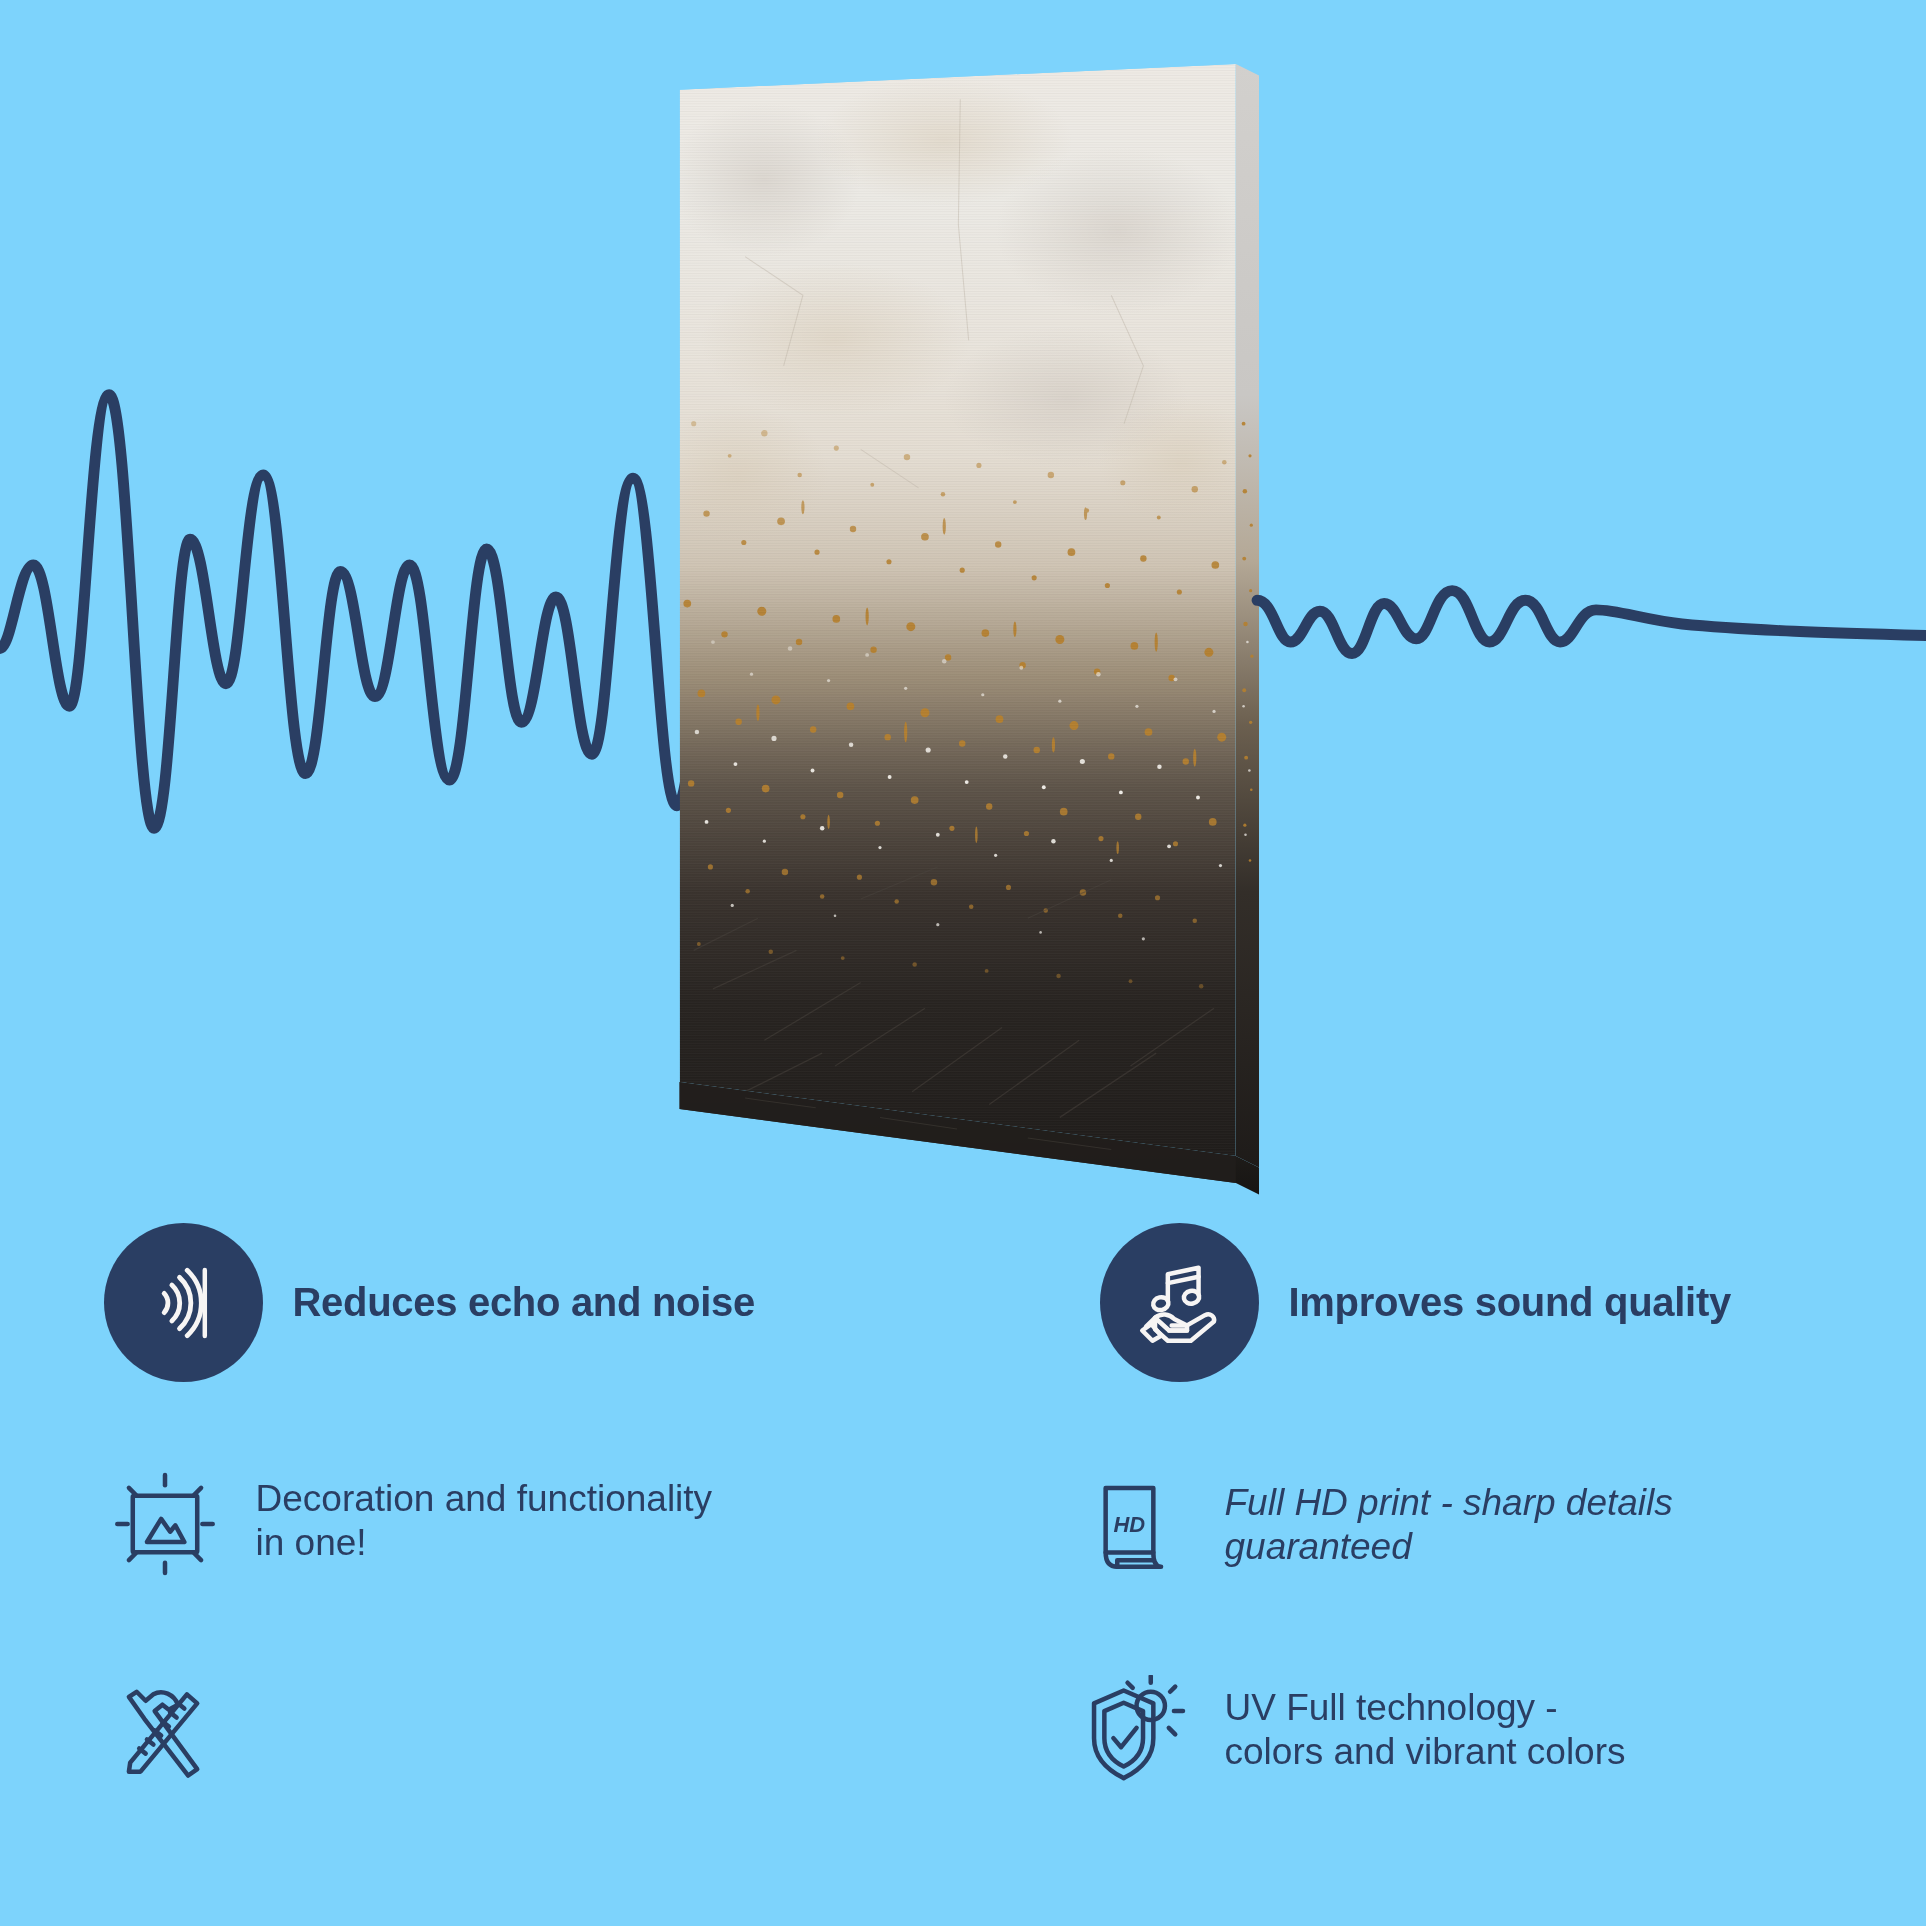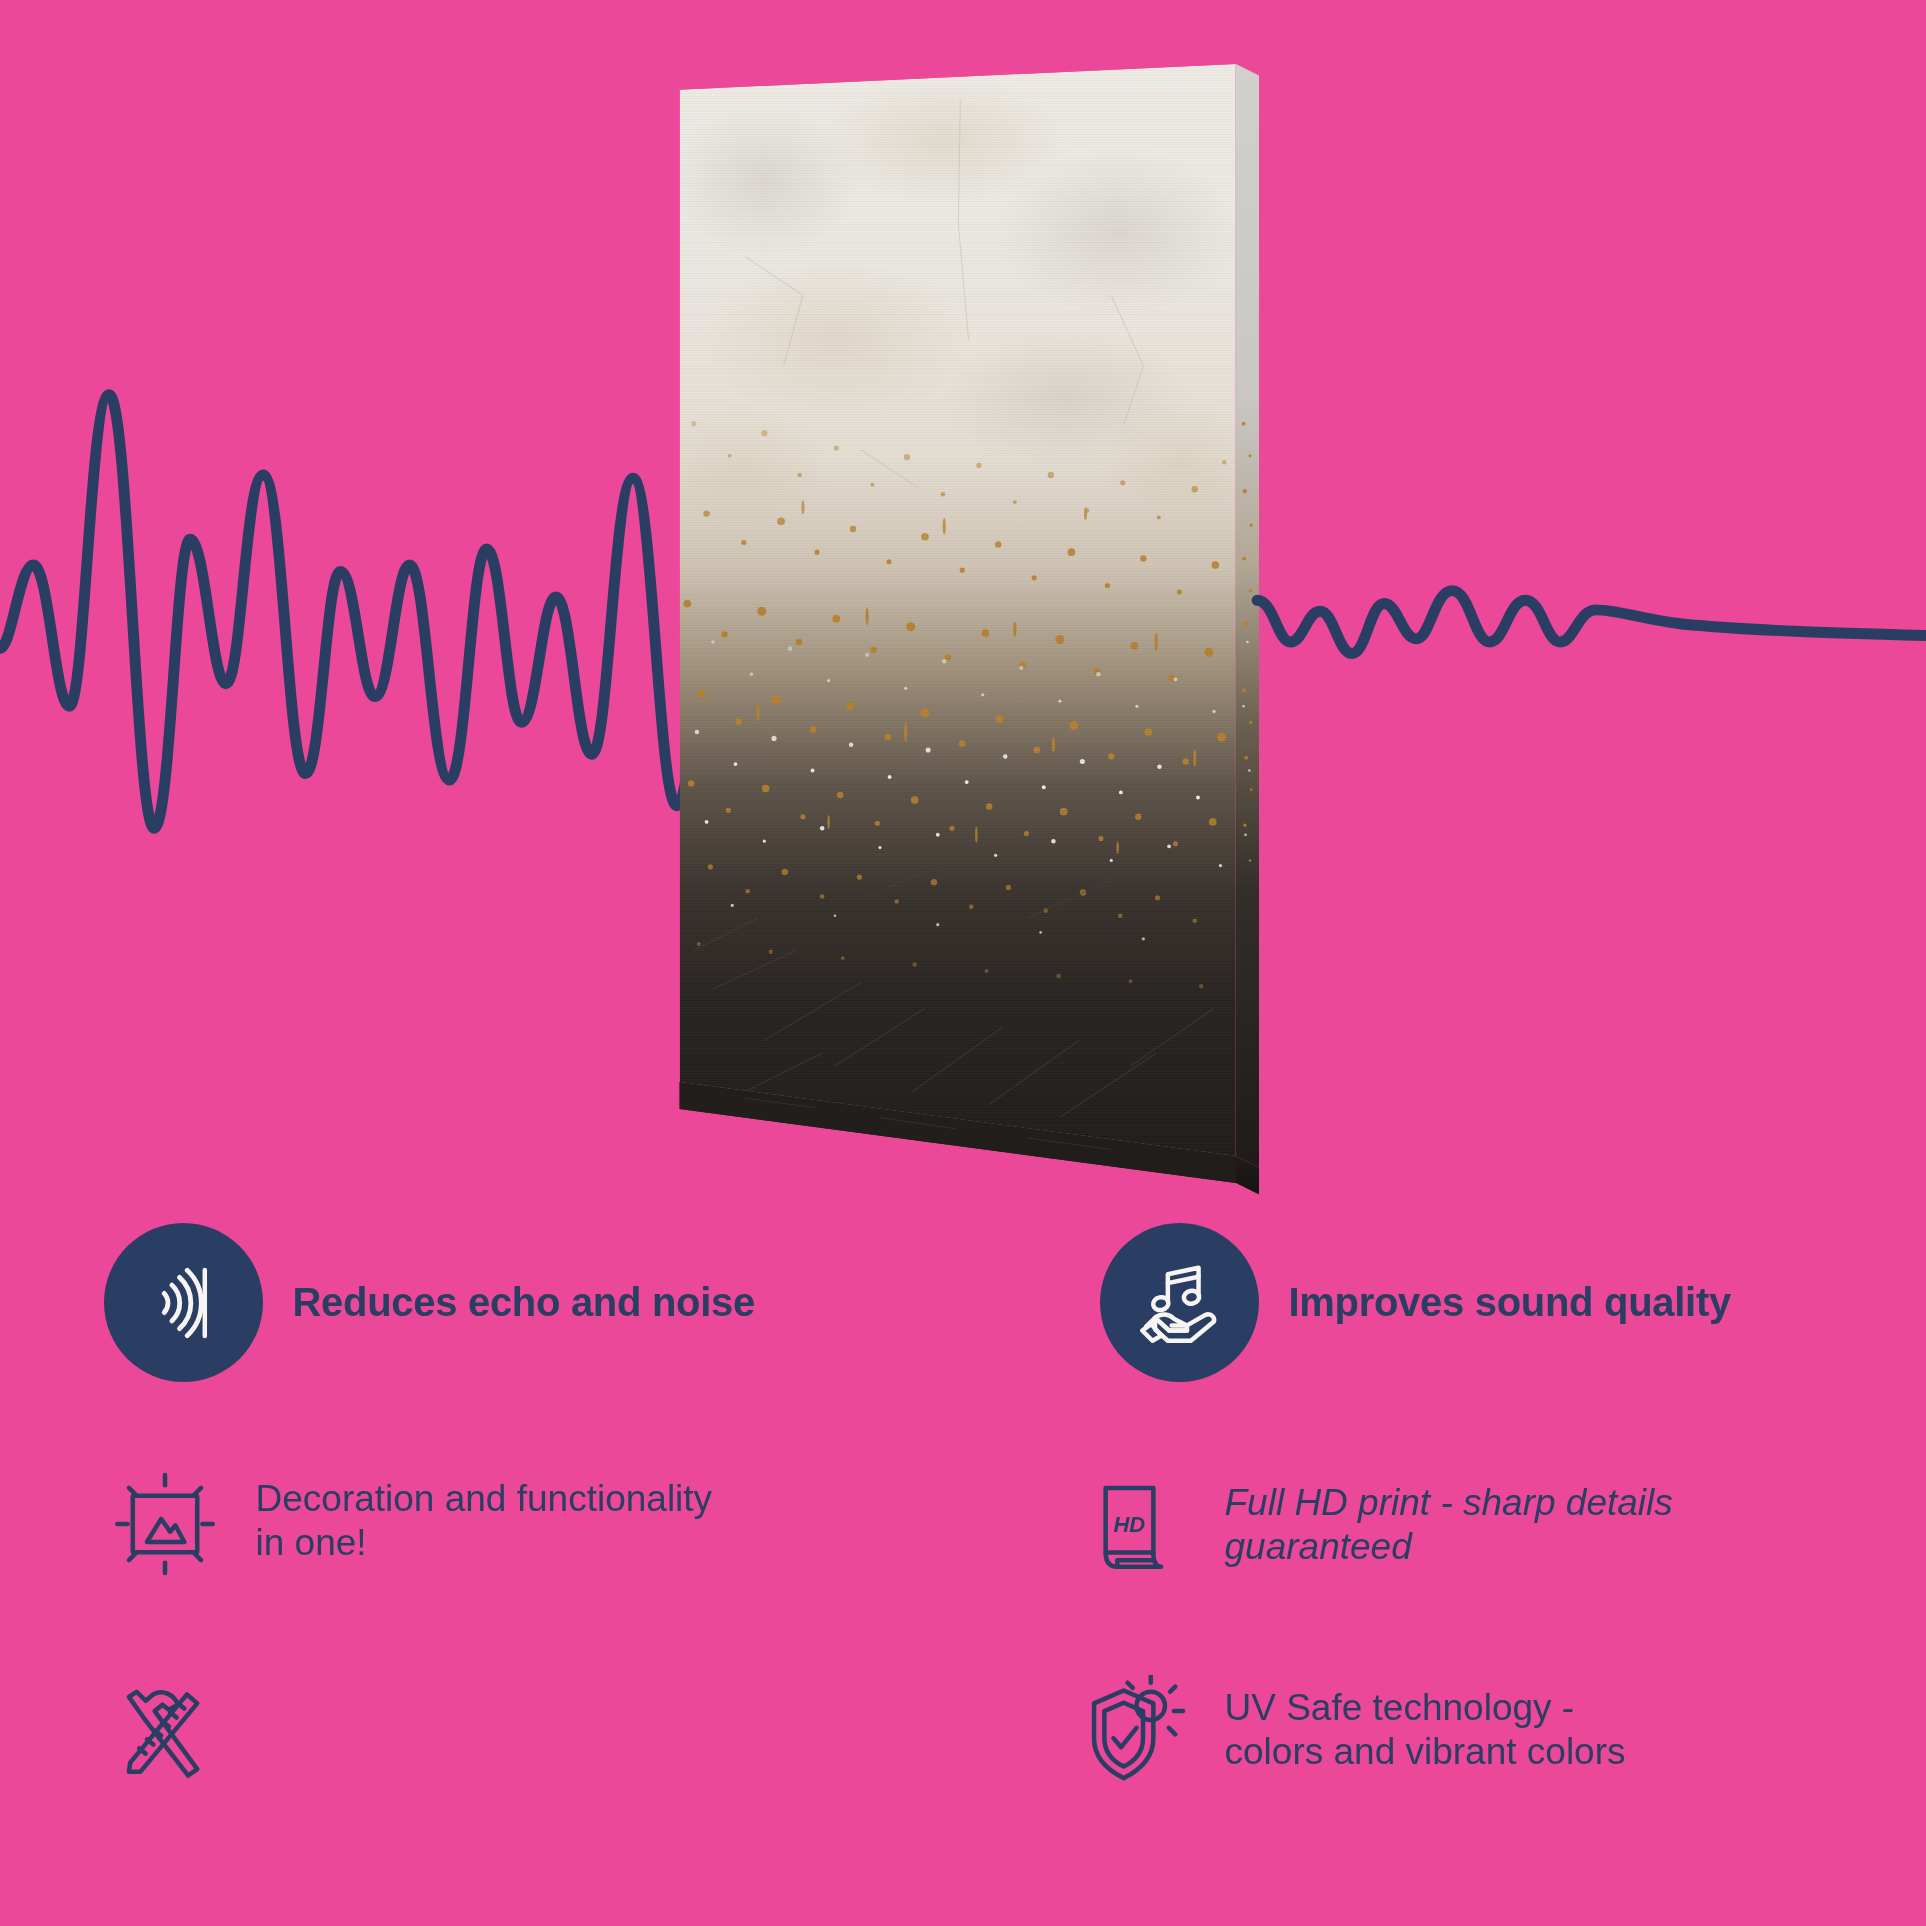--- a/index.html
+++ b/index.html
@@ -14,21 +14,21 @@
   body {
     font-family: "Liberation Sans", sans-serif;
     background: #edf1f2;
     position: relative;
   }
 
   #stage {
     position: relative;
     width: 1926px;
     height: 1926px;
-    background: #ec4899;
+    background: #7dd3fc;
   }
 
   
   #wave-layer {
     position: absolute;
     left: 0; top: 0;
     width: 1926px;
     height: 1926px;
     pointer-events: none;
   }
@@ -621,20 +621,20 @@
 
             <path d="M44 56 L74 43 L104 56 L104 98
                      C 104 120, 90 134, 74 142
                      C 58 134, 44 120, 44 98 Z"></path>
 
             <path d="M58 98 L70 112 L94 82"></path>
           </g>
         </svg>
       </div>
       <div class="feature-text">
-        <div>UV Safe technology -</div>
+        <div>UV Full technology -</div>
         <div>colors and vibrant colors</div>
       </div>
     </div>
 
   </div>
 </div>
 
 
 </body></html>

